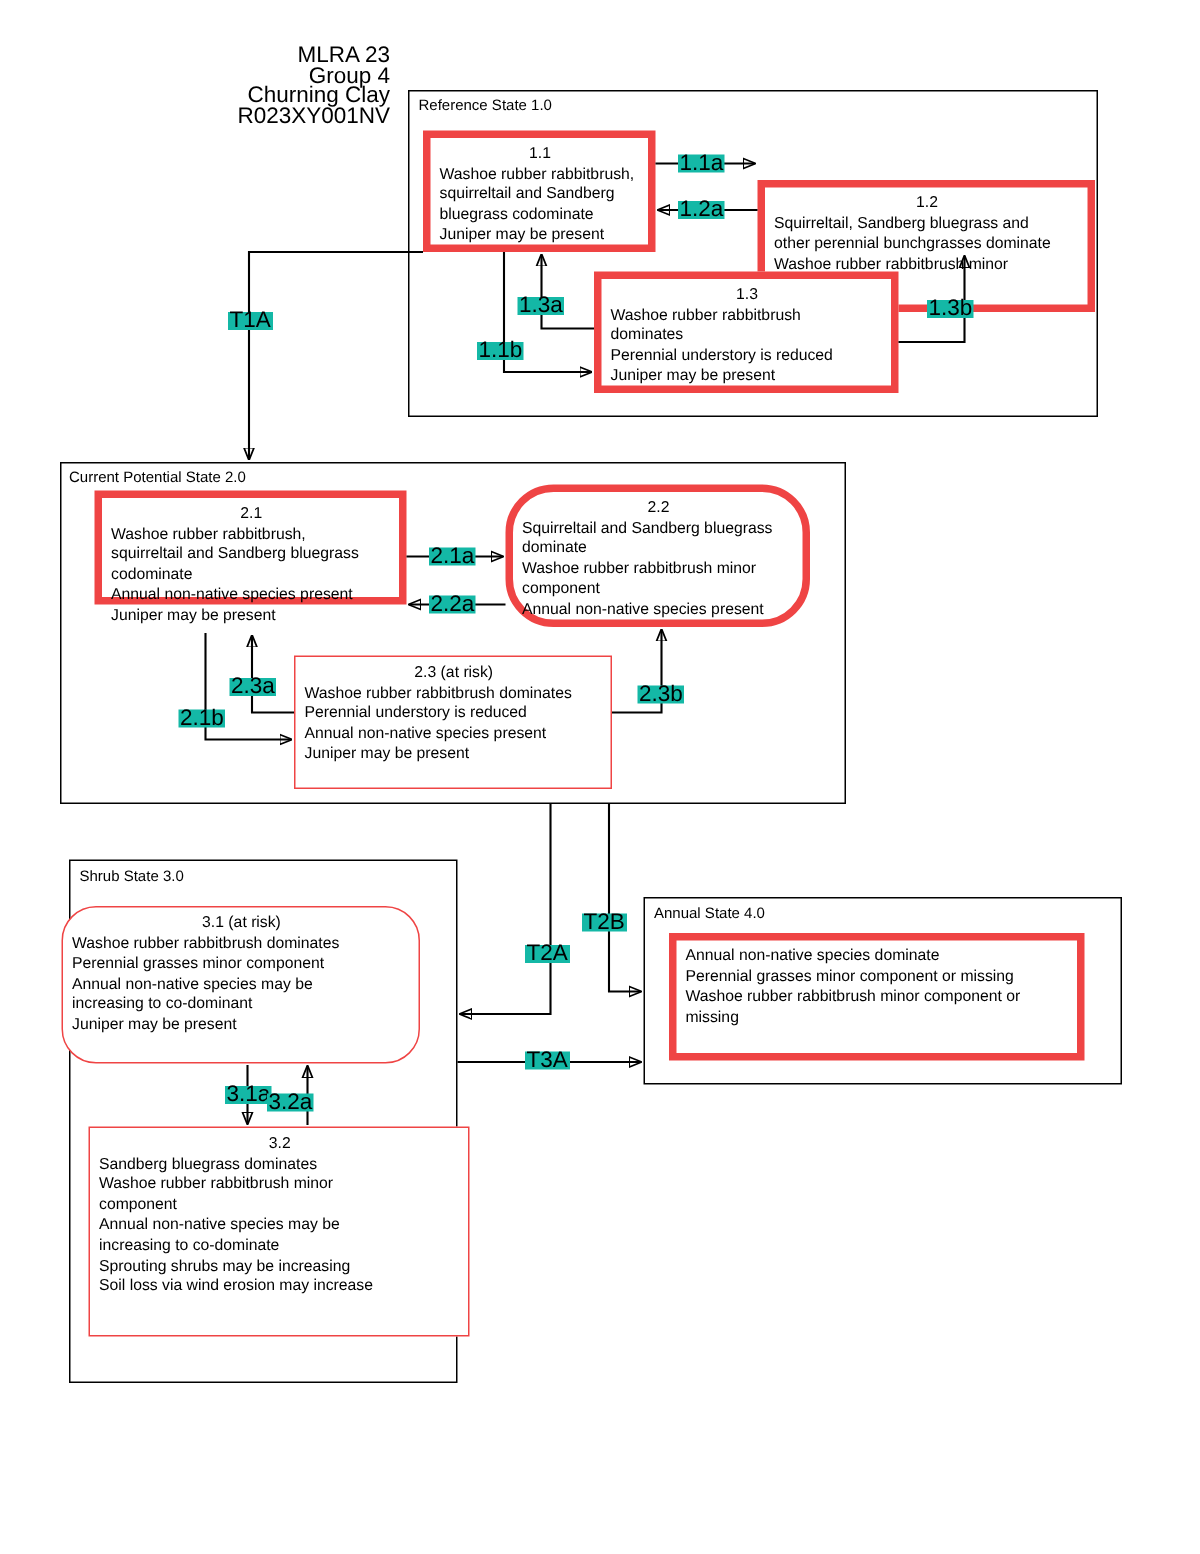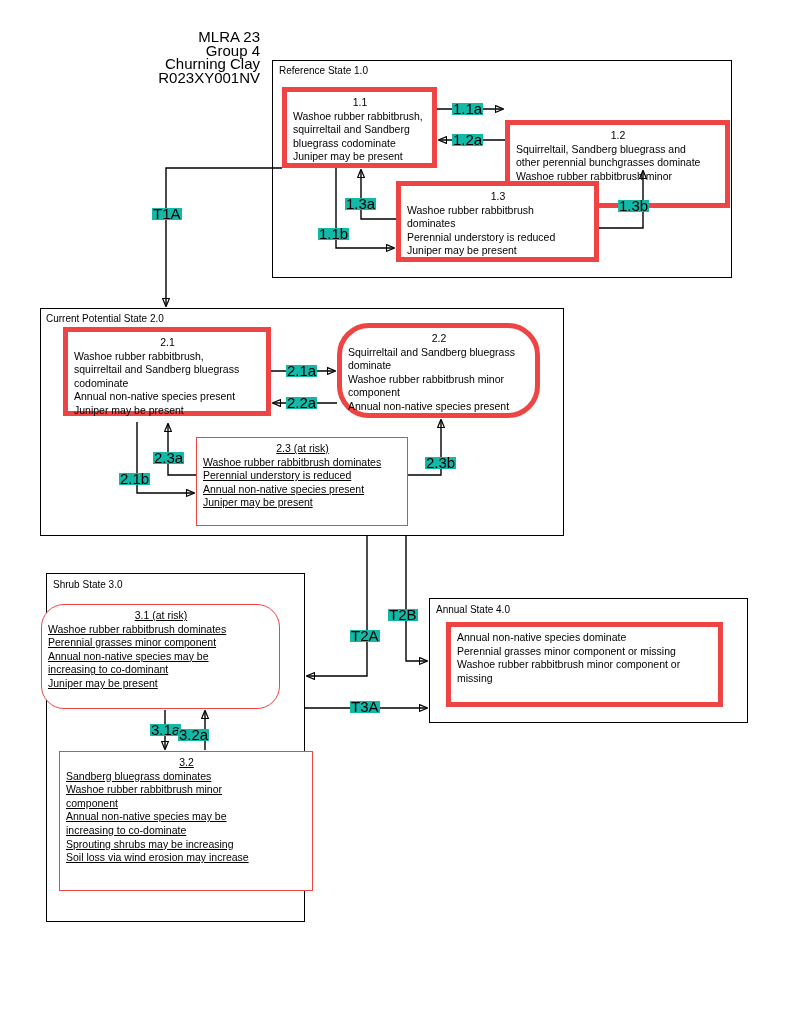--- a/index.html
+++ b/index.html
@@ -42,21 +42,20 @@
     position: absolute;
     border: 5px solid #ef4444;
     box-sizing: border-box;
     background: #fff;
     padding: 4px 5px 4px 6px;
     font-size: 10.5px;
     line-height: 13.6px;
   }
   .phase-box.risk {
     border-width: 1.6px;
-    text-decoration: underline;
   }
   .phase-num {
     display: block;
     text-align: center;
     margin-bottom: 0px;
   }
   .phase-lines {
     display: block;
     text-align: left;
     white-space: pre-line;
@@ -122,21 +121,21 @@
   </div>
 
   <div class="phase-box" style="left:396px; top:181px; width:203px; height:81px;">
     <span class="phase-num">1.3</span>
     <span class="phase-lines">Washoe rubber rabbitbrush
 dominates
 Perennial understory is reduced
 Juniper may be present</span>
   </div>
 
-  <div class="phase-box" style="left:63px; top:327px; width:208px; height:89px;">
+  <div class="phase-box" style="left:63px; top:327px; width:208px; height:76px;">
     <span class="phase-num">2.1</span>
     <span class="phase-lines">Washoe rubber rabbitbrush,
 squirreltail and Sandberg bluegrass
 codominate
 Annual non-native species present
 Juniper may be present</span>
   </div>
 
   <div class="phase-box" style="left:337px; top:323px; width:203px; height:95px;border-radius:32px;">
     <span class="phase-num">2.2</span>

